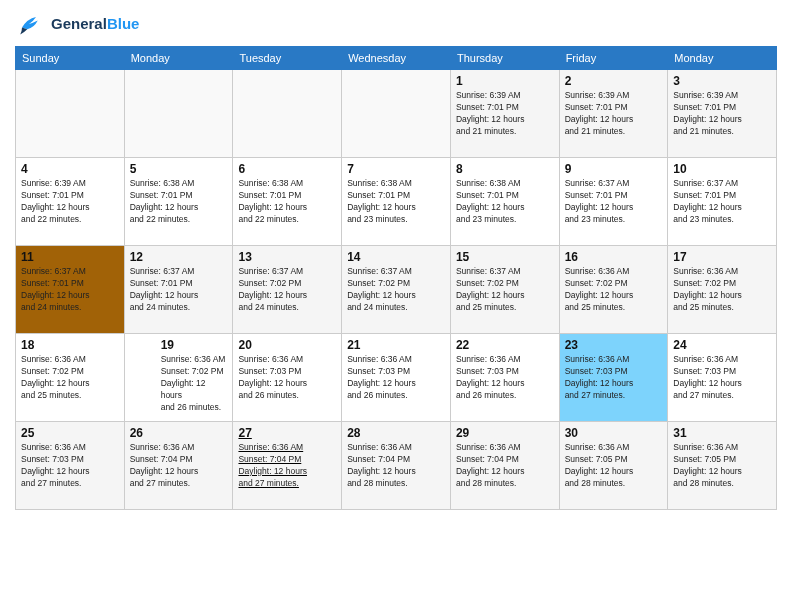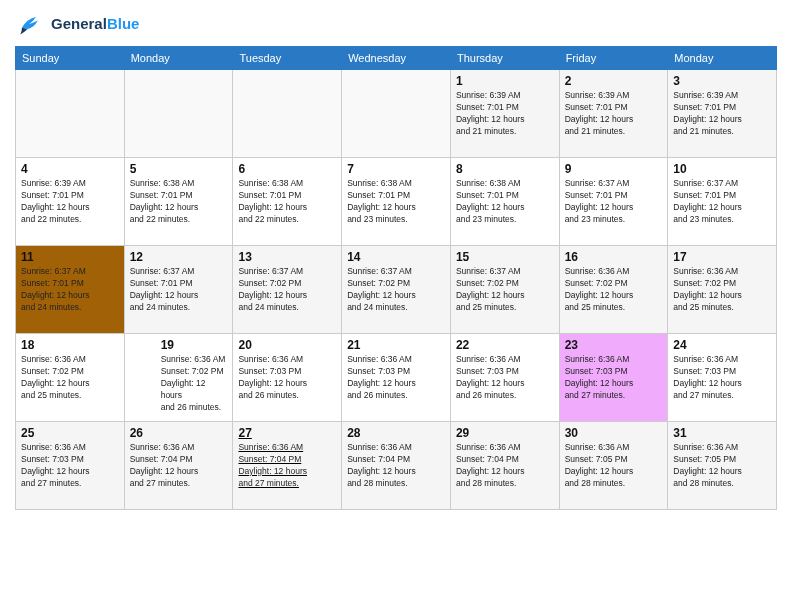--- a/index.html
+++ b/index.html
@@ -277,21 +277,21 @@
 Daylight: 12 hours
 and 26 minutes.</div>
           </td>
           <td style="background: rgb(255, 255, 255);">
             <span class="day-num">22</span>
             <div class="day-info" style="white-space: pre-line;">Sunrise: 6:36 AM
 Sunset: 7:03 PM
 Daylight: 12 hours
 and 26 minutes.</div>
           </td>
-          <td style="background: #f0abfc;">
+          <td style="background: #7dd3fc;">
             <span class="day-num">23</span>
             <div class="day-info" style="white-space: pre-line;">Sunrise: 6:36 AM
 Sunset: 7:03 PM
 Daylight: 12 hours
 and 27 minutes.</div>
           </td>
           <td style="background: rgb(255, 255, 255);">
             <span class="day-num">24</span>
             <div class="day-info" style="white-space: pre-line;">Sunrise: 6:36 AM
 Sunset: 7:03 PM

